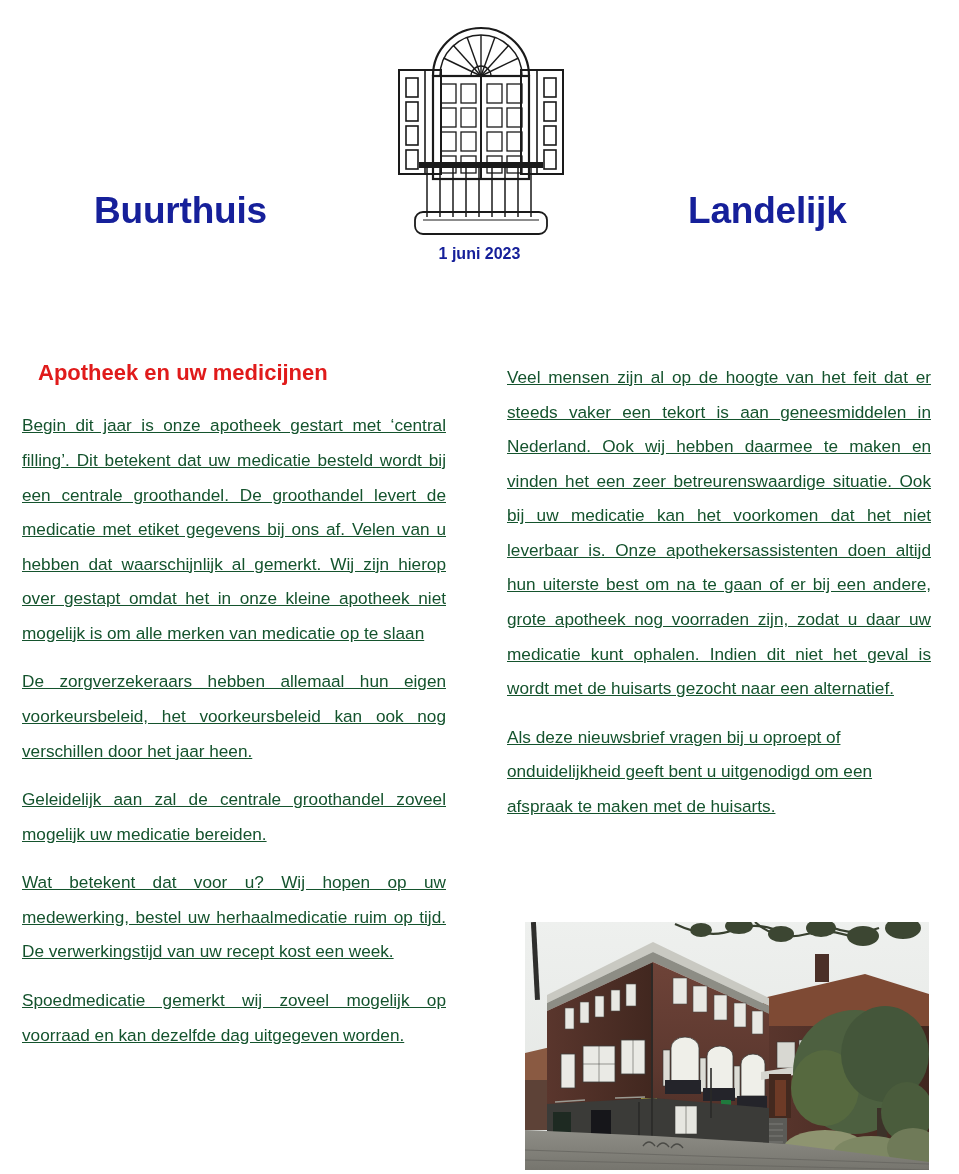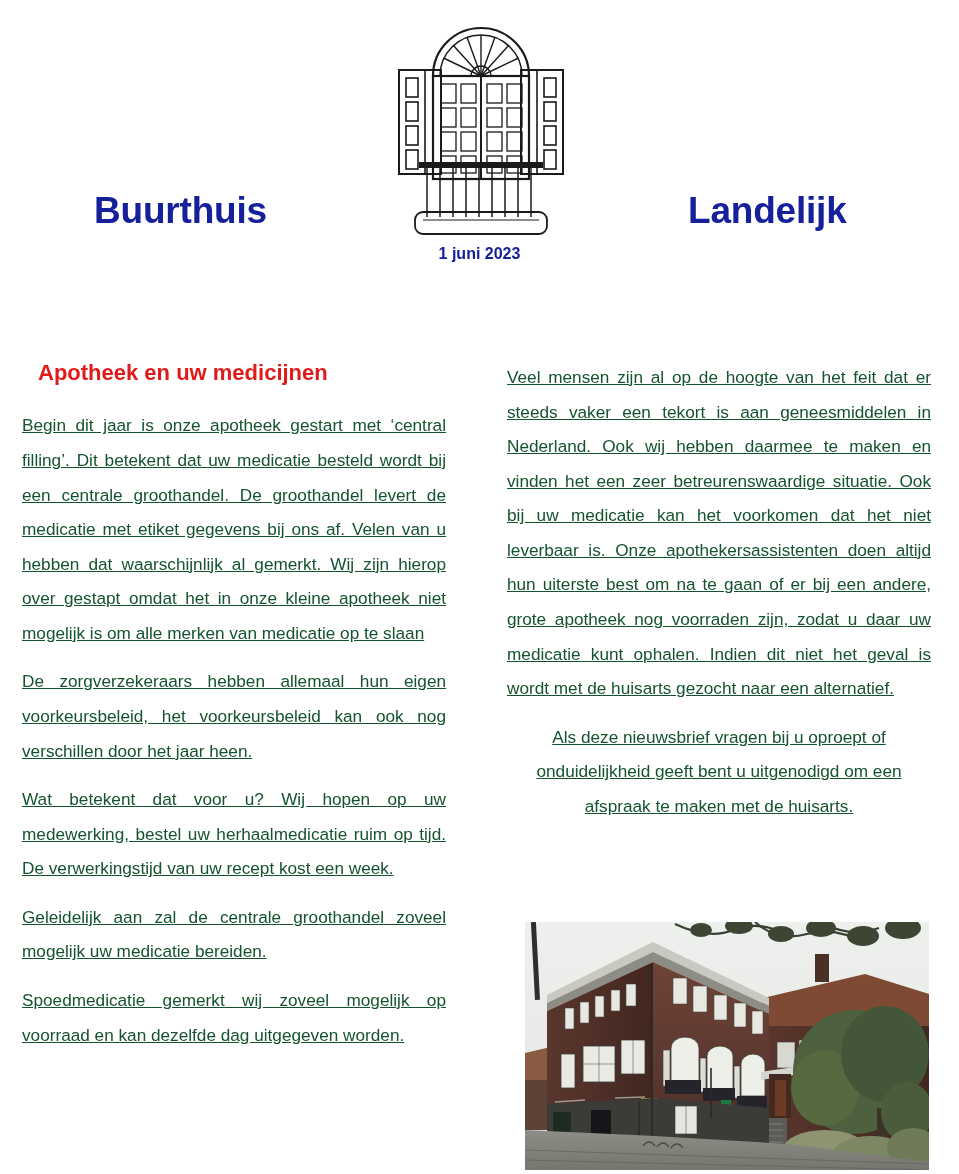--- a/index.html
+++ b/index.html
@@ -98,21 +98,21 @@
   .para {
     font-size: 17.2px;
     line-height: 2.01;
     text-align: justify;
     margin: 0 0 14px 0;
     color: #14532d;
     hyphens: none;
     text-decoration: underline;
   }
   .para:last-child { margin-bottom: 0; }
-  .para.ragged { text-align: center; }
+  .para.ragged { text-align: left; }
 
   
   .photo-frame {
     position: absolute;
     left: 525px;
     top: 922px;
     width: 404px;
     height: 248px;
     overflow: hidden;
     background: #c9cbc8;
@@ -203,22 +203,22 @@
   <div class="title-right">Landelijk</div>
   <div class="issue-date">1 juni 2023</div>
 </div>
 
 <div class="columns">
 
   <div class="col col-left">
     <h2 class="section-heading">Apotheek en uw medicijnen</h2>
     <p class="para">Begin dit jaar is onze apotheek gestart met ‘central filling’. Dit betekent dat uw medicatie besteld wordt bij een centrale groothandel. De groothandel levert de medicatie met etiket gegevens bij ons af. Velen van u hebben dat waarschijnlijk al gemerkt. Wij zijn hierop over gestapt omdat het in onze kleine apotheek niet mogelijk is om alle merken van medicatie op te slaan</p>
     <p class="para">De zorgverzekeraars hebben allemaal hun eigen voorkeursbeleid, het voorkeursbeleid kan ook nog verschillen door het jaar heen.</p>
+    <p class="para">Geleidelijk aan zal de centrale groothandel zoveel mogelijk uw medicatie bereiden.</p>
     <p class="para">Wat betekent dat voor u? Wij hopen op uw medewerking, bestel uw herhaalmedicatie ruim op tijd. De verwerkingstijd van uw recept kost een week.</p>
-    <p class="para">Geleidelijk aan zal de centrale groothandel zoveel mogelijk uw medicatie bereiden.</p>
     <p class="para">Spoedmedicatie gemerkt wij zoveel mogelijk op voorraad en kan dezelfde dag uitgegeven worden.</p>
   </div>
 
   <div class="col col-right">
     <p class="para">Veel mensen zijn al op de hoogte van het feit dat er steeds vaker een tekort is aan geneesmiddelen in Nederland. Ook wij hebben daarmee te maken en vinden het een zeer betreurenswaardige situatie. Ook bij uw medicatie kan het voorkomen dat het niet leverbaar is. Onze apothekersassistenten doen altijd hun uiterste best om na te gaan of er bij een andere, grote apotheek nog voorraden zijn, zodat u daar uw medicatie kunt ophalen. Indien dit niet het geval is wordt met de huisarts gezocht naar een alternatief.</p>
     <p class="para ragged">Als deze nieuwsbrief vragen bij u oproept of onduidelijkheid geeft bent u uitgenodigd om een afspraak te maken met de huisarts.</p>
   </div>
 
 </div>
 

